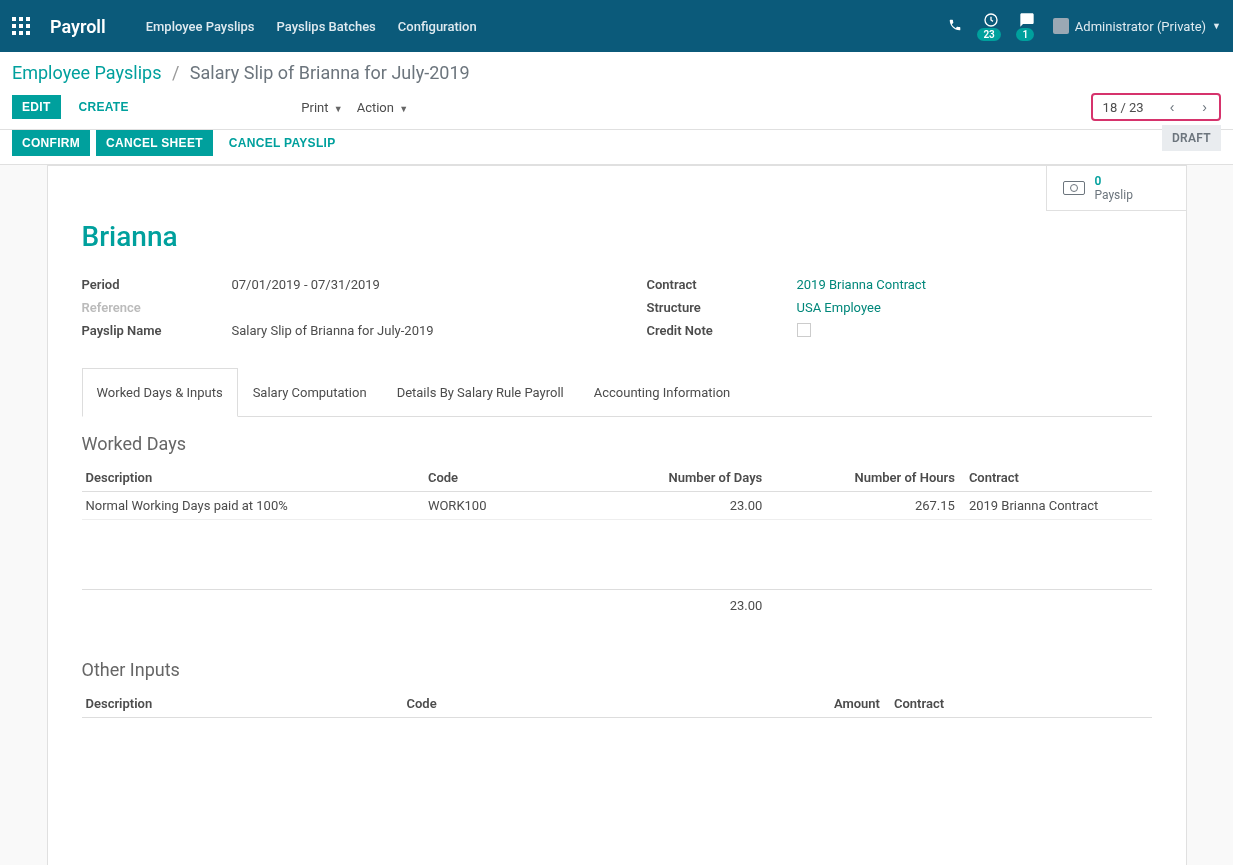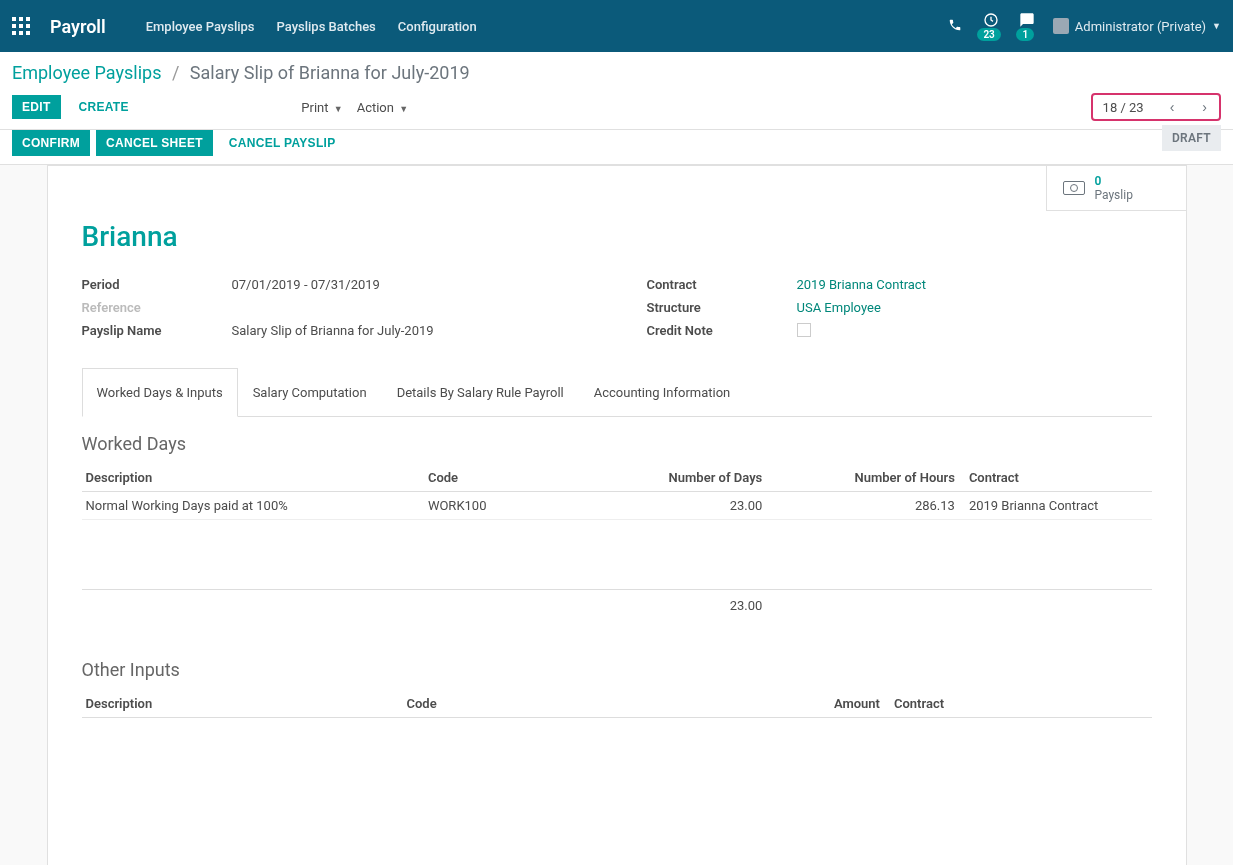--- a/index.html
+++ b/index.html
@@ -218,21 +218,21 @@
           <th class="num" style="width:15%">Number of Days</th>
           <th class="num" style="width:18%">Number of Hours</th>
           <th style="width:18%;padding-left:10px;">Contract</th>
         </tr>
             </thead>
         <tbody>
           <tr>
             <td>Normal Working Days paid at 100%</td>
             <td>WORK100</td>
             <td class="num">23.00</td>
-            <td class="num">286.13</td>
+            <td class="num">267.15</td>
             <td style="padding-left:10px;">2019 Brianna Contract</td>
           </tr>
           <tr style="height:70px;">
                 <td colspan="5" style="border:none;"></td>
               </tr>
         </tbody>
         <tfoot>
               <tr>
           <td></td>
                 <td></td>

